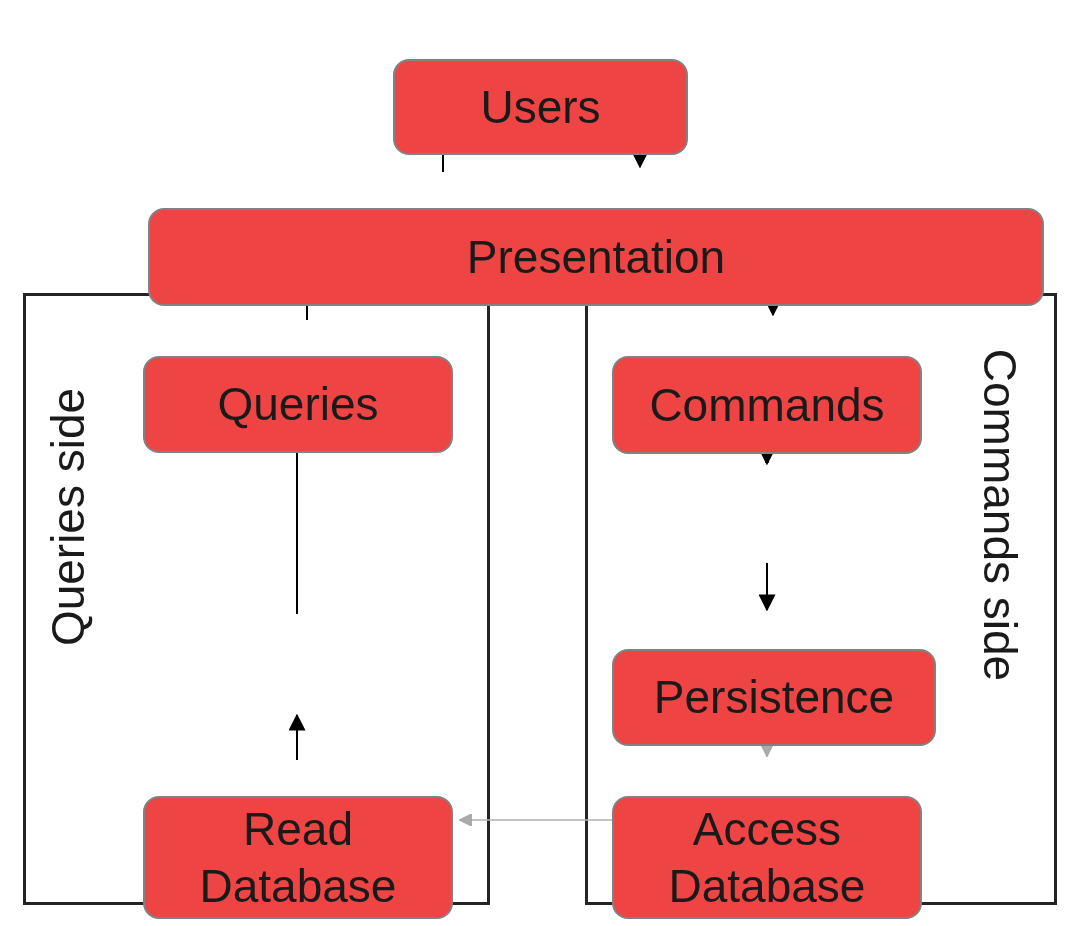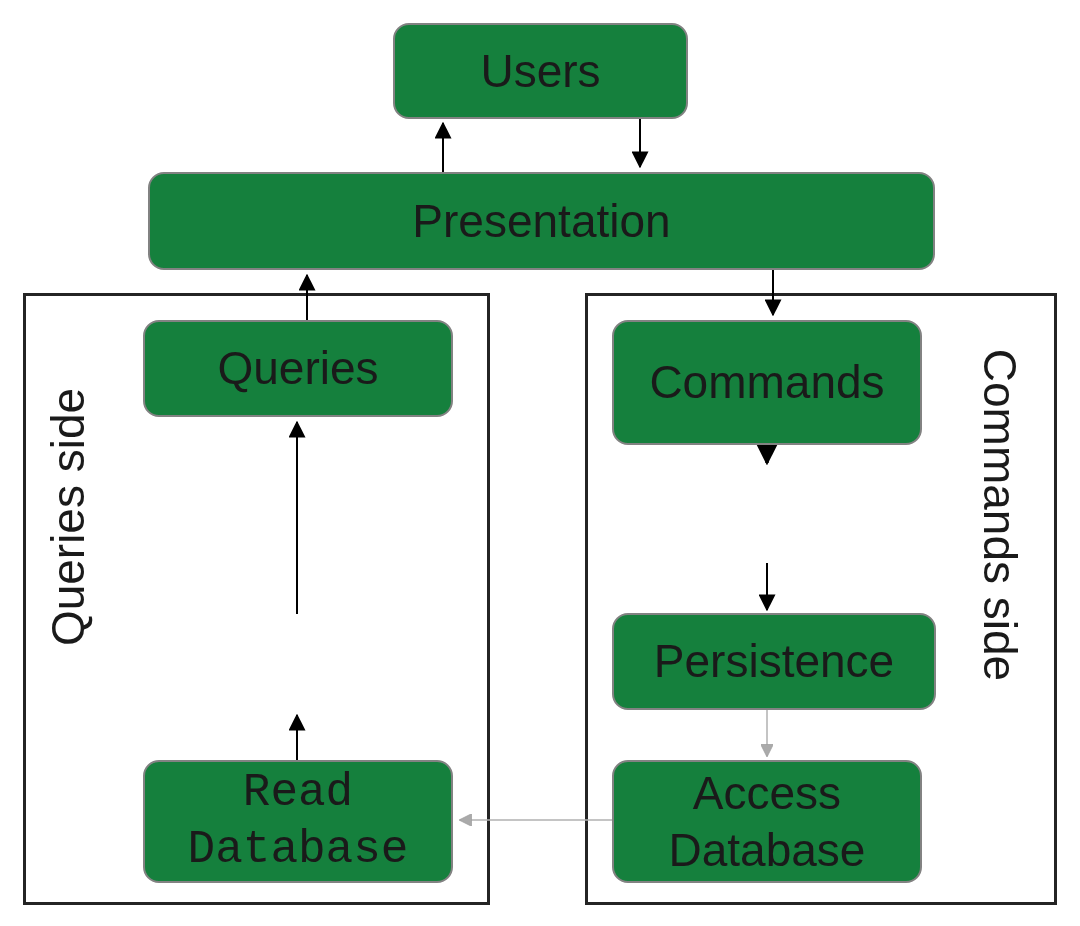--- a/index.html
+++ b/index.html
@@ -16,32 +16,33 @@
     overflow: hidden;
   }
   .group {
     position: absolute;
     border: 3px solid #242424;
     background: transparent;
     box-sizing: border-box;
   }
   .node {
     position: absolute;
-    background: #15803d;
+    background: #ef4444;
     border: 2px solid #828282;
     border-radius: 16px;
     box-sizing: border-box;
     display: flex;
     align-items: center;
     justify-content: center;
     text-align: center;
     font-size: 46px;
     line-height: 1.22;
     color: #1a1a1a;
     z-index: 2;
+    margin-top: 36px;
   }
   .node span { display: inline-block; }
   .node.db span { max-width: 240px; }
   .group-label {
     position: absolute;
     font-size: 46px;
     color: #1a1a1a;
     white-space: nowrap;
     z-index: 2;
   }
@@ -85,34 +86,34 @@
     <line x1="767" y1="417" x2="767" y2="463" stroke="#000000" stroke-width="3.4" marker-end="url(#head-black)"></line>
     <line x1="767" y1="563" x2="767" y2="610" stroke="#000000" stroke-width="2" marker-end="url(#head-black)"></line>
     <line x1="767" y1="710" x2="767" y2="756" stroke="#b0b0b0" stroke-width="1.5" marker-end="url(#head-gray)"></line>
     <line x1="612" y1="820" x2="460" y2="820" stroke="#b0b0b0" stroke-width="1.5" marker-end="url(#head-gray)"></line>
   </svg>
 
   <div class="node" style="left:393px; top:23px; width:295px; height:96px;">
     <span>Users</span>
   </div>
 
-  <div class="node" style="left:148px; top:172px; width:787px; height:98px;">
+  <div class="node" style="left:148px; top:172px; width:896px; height:98px;">
     <span>Presentation</span>
   </div>
 
   <div class="node" style="left:143px; top:320px; width:310px; height:97px;">
     <span>Queries</span>
   </div>
 
 
-  <div class="node db" style="left:143px; top:760px; width:310px; height:123px;font-family:Liberation Mono, monospace;">
+  <div class="node db" style="left:143px; top:760px; width:310px; height:123px;">
     <span>Read Database</span>
   </div>
 
-  <div class="node" style="left:612px; top:320px; width:310px; height:125px;">
+  <div class="node" style="left:612px; top:320px; width:310px; height:98px;">
     <span>Commands</span>
   </div>
 
 
   <div class="node" style="left:612px; top:613px; width:324px; height:97px;">
     <span>Persistence</span>
   </div>
 
   <div class="node db" style="left:612px; top:760px; width:310px; height:123px;">
     <span>Access Database</span>

